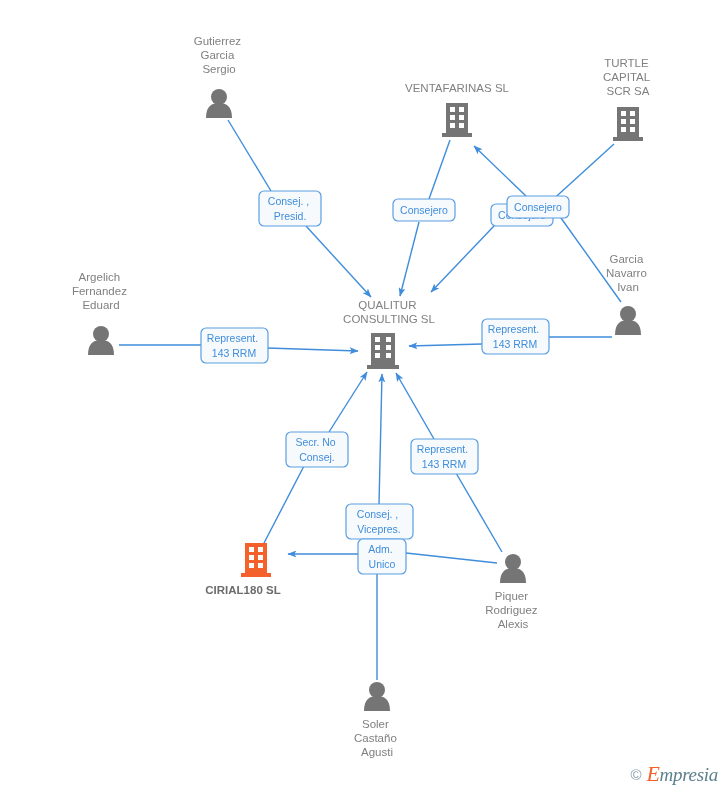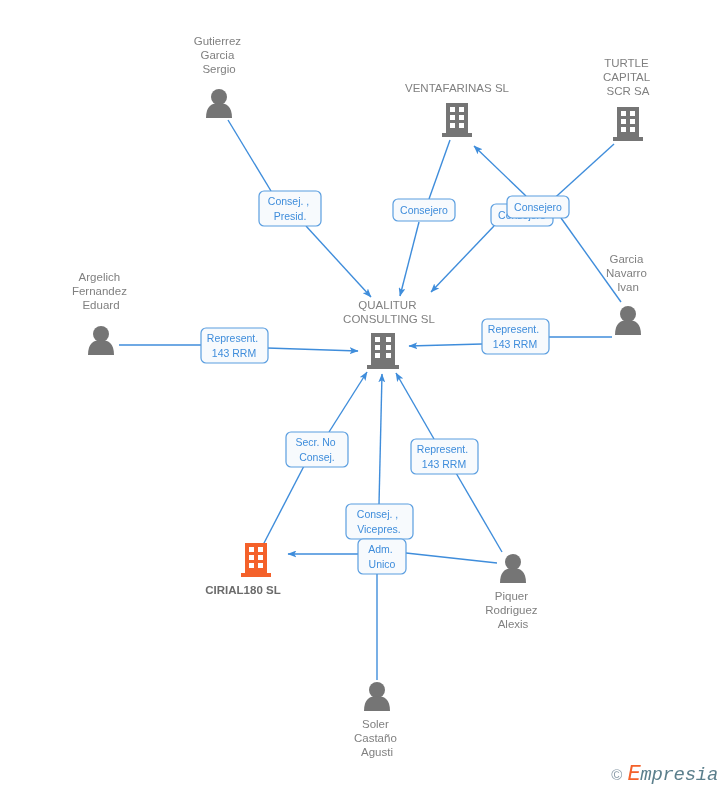--- a/index.html
+++ b/index.html
@@ -72,21 +72,21 @@
     display: flex;
     align-items: center;
     gap: 5px;
   }
   #watermark .copy-mark {
     color: #8a9ba8;
     font-size: 15px;
     font-family: "Liberation Sans", sans-serif;
   }
   #watermark .brand {
-    font-family: Liberation Mono, monospace;
+    font-family: Liberation Serif, serif;
     font-style: italic;
     font-size: 19px;
     color: #5b7f8c;
     letter-spacing: -0.3px;
   }
   #watermark .brand .brand-initial {
     color: #f4612a;
     font-size: 22px;
   }
 </style>

